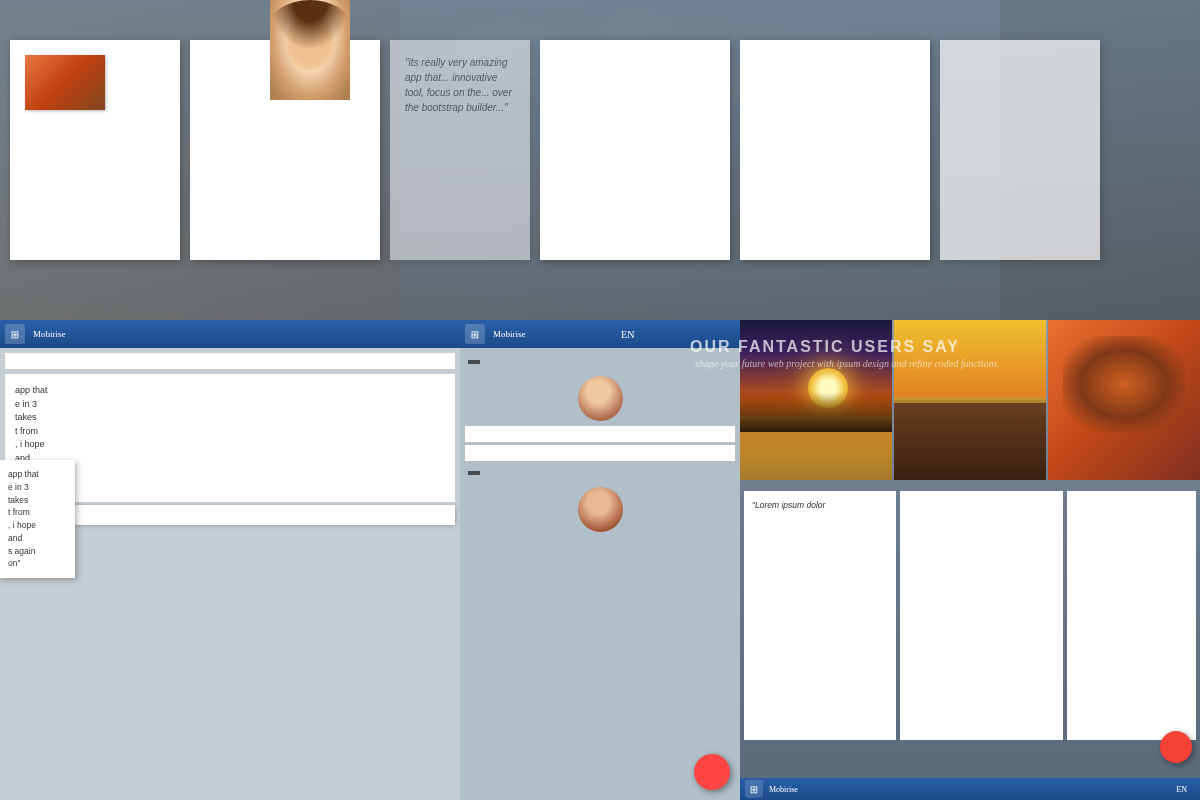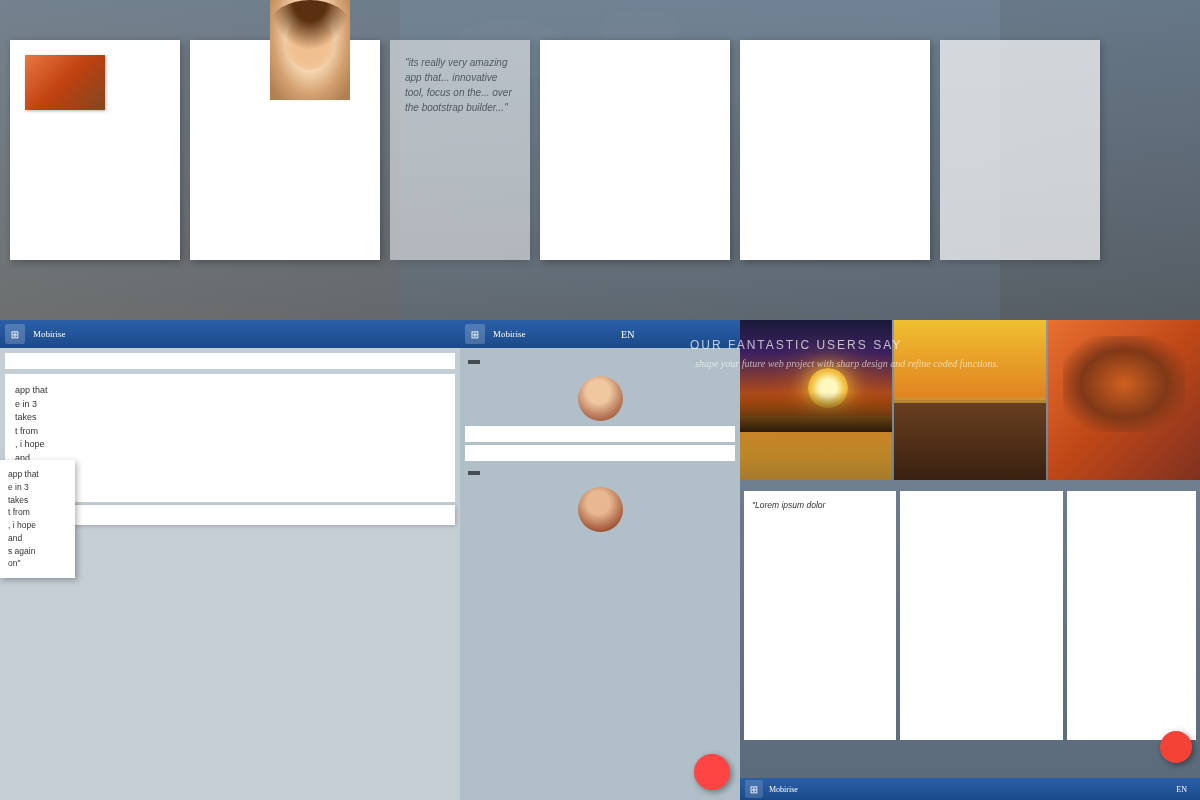--- a/index.html
+++ b/index.html
@@ -534,26 +534,26 @@
     <div style="height:22px;background:linear-gradient(to bottom,#2a5fa8,#1a4a8a);display:flex;align-items:center;padding:0 5px;gap:3px;">
       <div style="width:18px;height:18px;background:rgba(255,255,255,0.15);border-radius:2px;display:flex;align-items:center;justify-content:center;color:white;font-size:10px;">⊞</div>
       <span style="color:white;font-size:8px;margin-left:3px;">Mobirise</span>
       <span style="margin-left:auto;color:white;font-size:8px;">EN</span>
       <span style="color:white;font-size:8px;margin-left:5px;"></span>
     </div>
   </div>
 
 </div>
 
-<div style="position:absolute;top:338px;left:690px;color:rgba(255,255,255,0.7);font-family:Arial,sans-serif;font-weight:normal;font-size:12px;letter-spacing:2px;text-transform:uppercase;pointer-events:none;text-align:right;">
+<div style="position:absolute;top:338px;left:690px;color:rgba(255,255,255,0.7);font-family:Arial,sans-serif;font-weight:bold;font-size:16px;letter-spacing:2px;text-transform:uppercase;pointer-events:none;text-align:right;">
   OUR FANTASTIC USERS SAY
 </div>
 
 <div style="position:absolute;top:358px;left:695px;color:rgba(255,255,255,0.6);font-size:10px;font-style:italic;font-family:Georgia,serif;">
-  shape your future web project with sharp design and refine coded functions.
+  shape your future web project with ipsum design and refine coded functions.
 </div>
 
 <div style="position:absolute;top:460px;left:0;width:75px;background:white;padding:8px;font-size:8.5px;color:#333;font-family:Arial,sans-serif;line-height:1.5;box-shadow:2px 2px 6px rgba(0,0,0,0.3);overflow:hidden;">
   app that
   <br>e in 3
   <br>takes
   <br>t from
   <br>, i hope
   <br>and
   <br>s again

